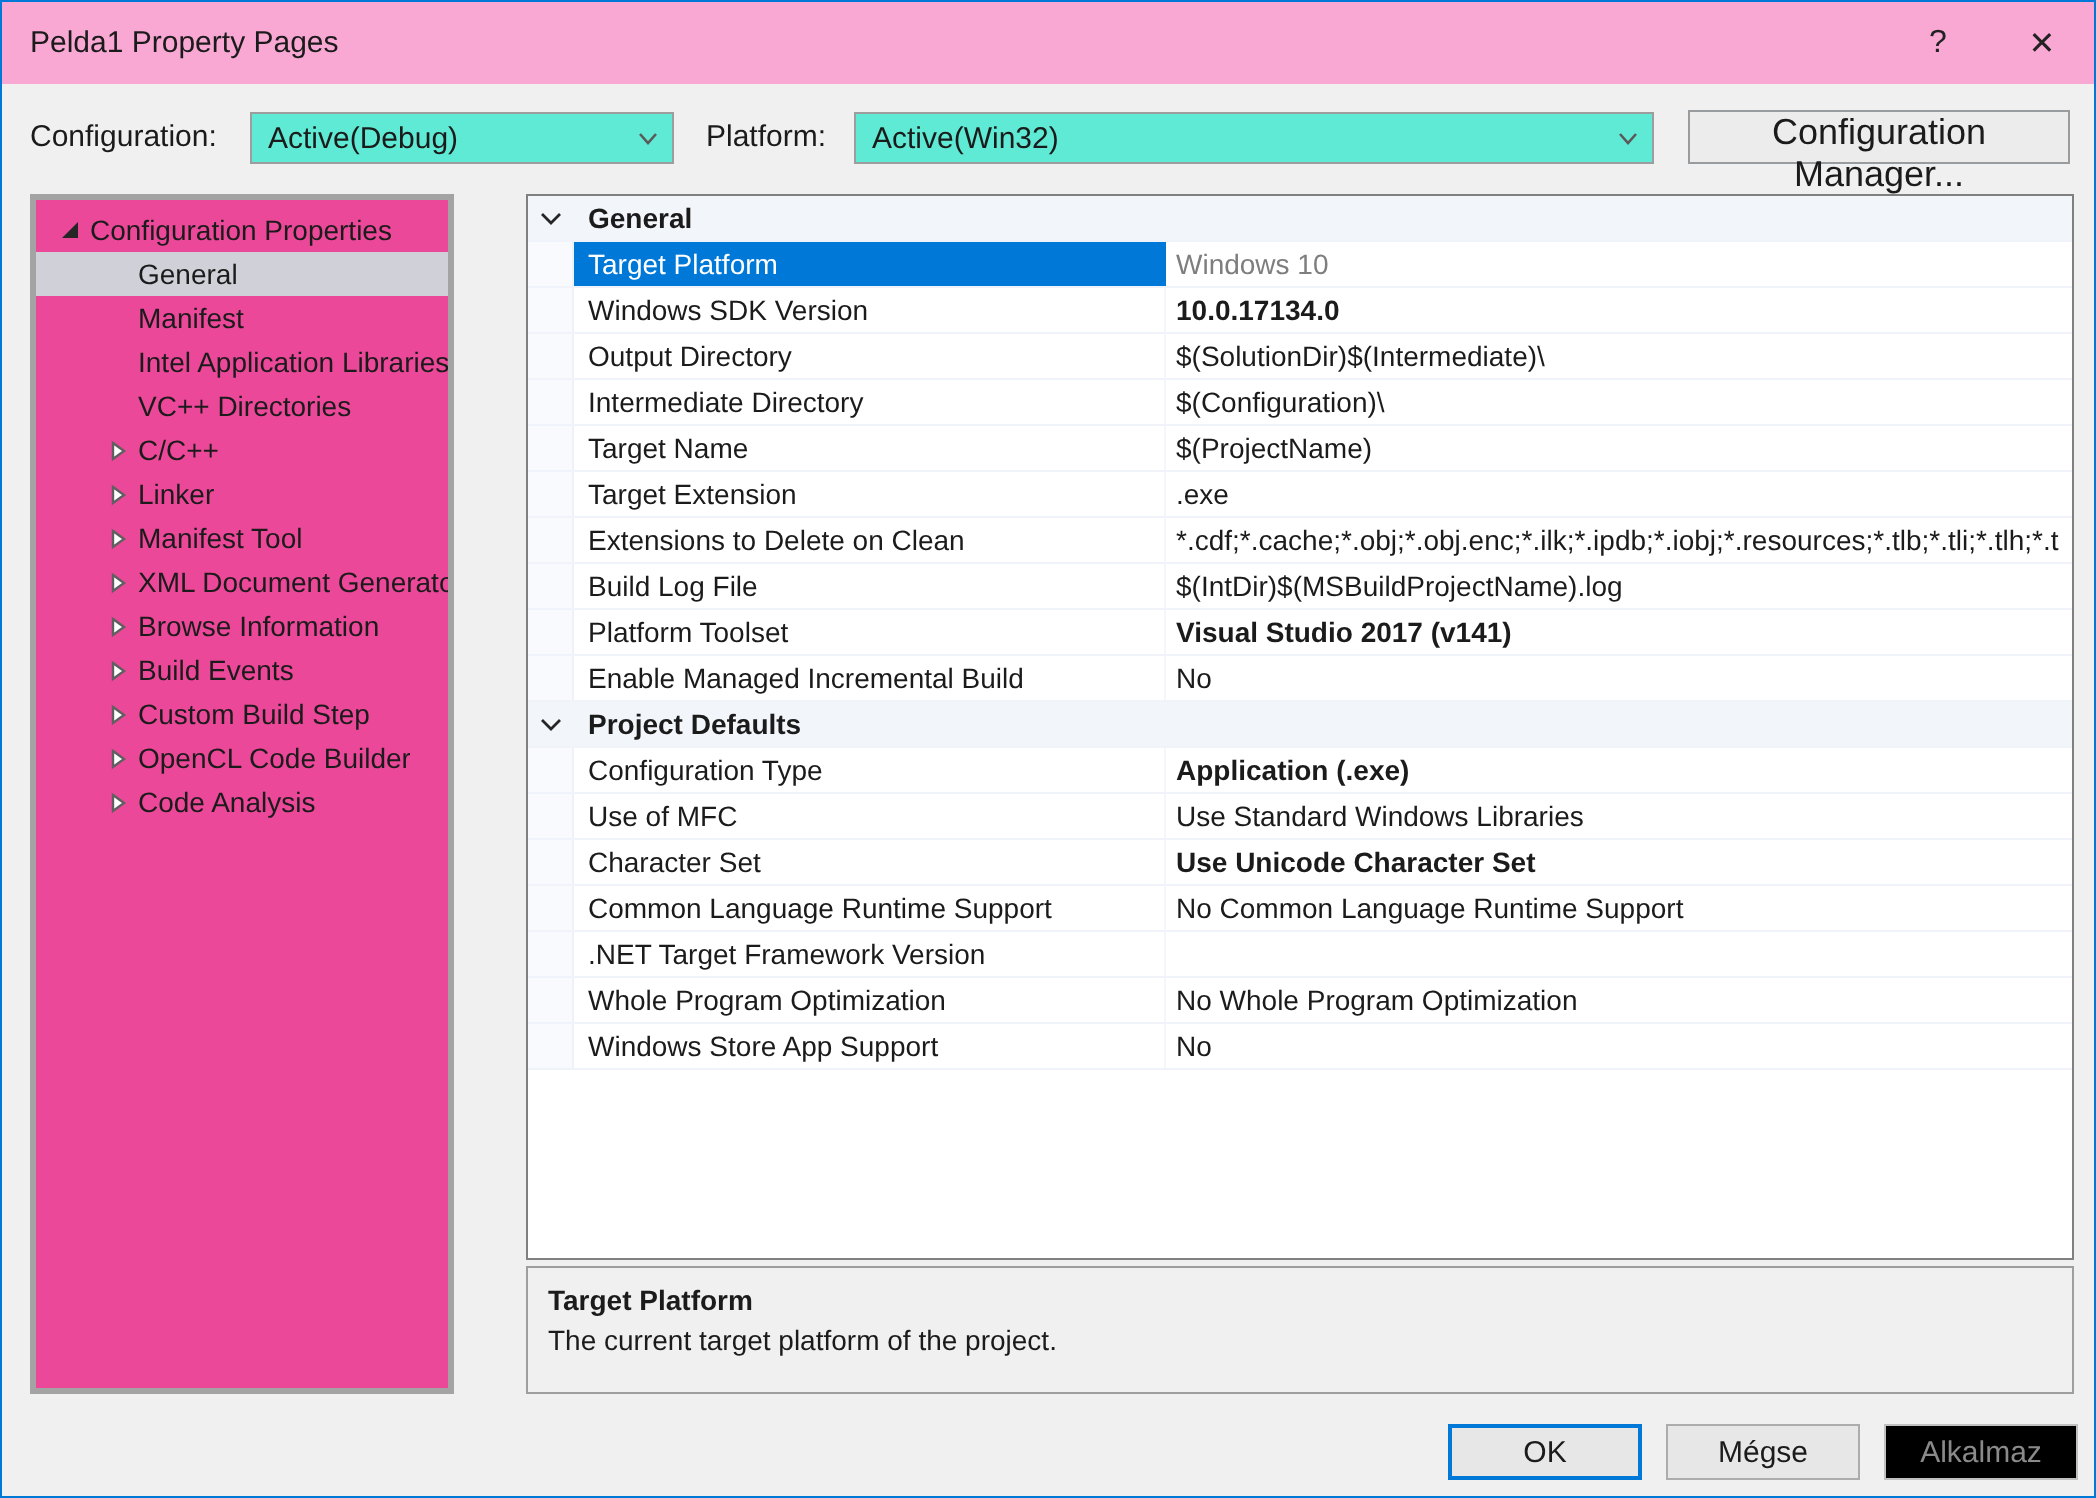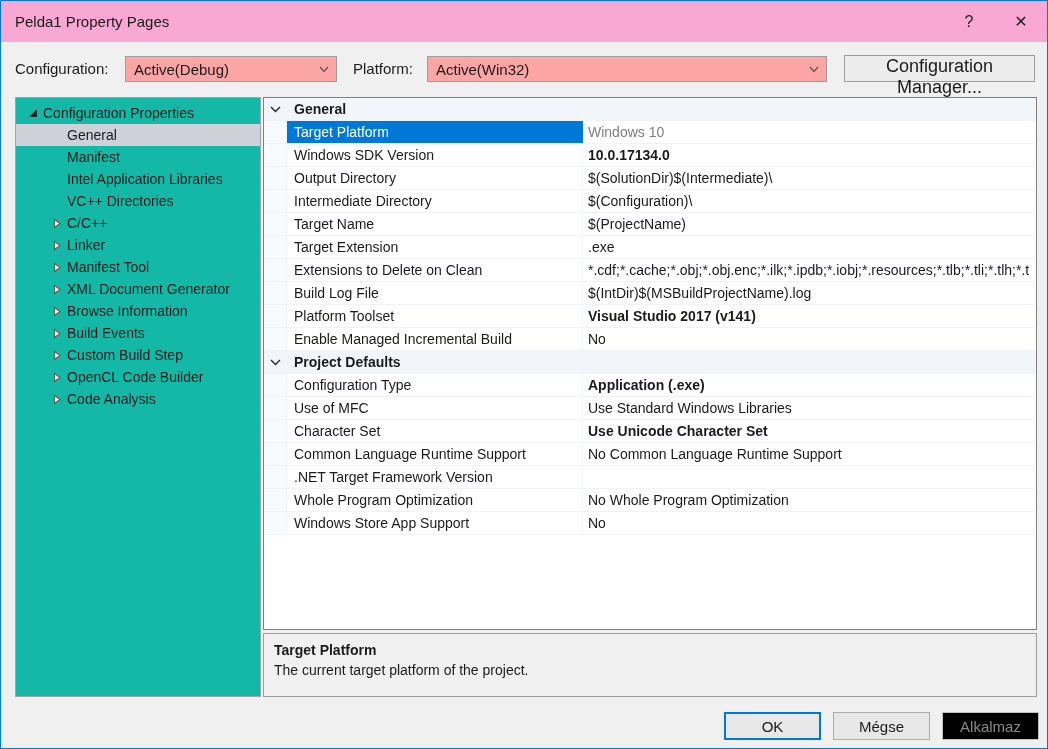--- a/index.html
+++ b/index.html
@@ -6,29 +6,29 @@
   .window{position:relative;width:1048px;height:749px;box-sizing:border-box;background:#f0f0f0;
           border:1px solid #0078d7;overflow:hidden;color:#1b1b1b;}
   
   .titlebar{position:absolute;top:0;left:0;right:0;height:41px;background:#f9a8d4;}
   .title{position:absolute;left:14px;top:0;line-height:41px;font-size:15px;color:#1b1b1b;}
   .titlebar-btns{position:absolute;right:0;top:0;height:41px;display:flex;}
   .tb-btn{width:52px;height:41px;display:flex;align-items:center;justify-content:center;
           font-size:16px;color:#222;cursor:default;}
   
   .lbl{position:absolute;font-size:15px;line-height:26px;height:26px;color:#1b1b1b;}
-  .combo{position:absolute;height:26px;box-sizing:border-box;background:#fca5a5;border:1px solid #9d9d9d;
+  .combo{position:absolute;height:26px;box-sizing:border-box;background:#5eead4;border:1px solid #9d9d9d;
          font-size:15px;display:flex;align-items:center;padding-left:8px;}
   .combo .combo-text{flex:1;overflow:hidden;white-space:nowrap;}
   .combo .combo-arrow{width:24px;display:flex;align-items:center;justify-content:center;}
   .btn{position:absolute;height:27px;box-sizing:border-box;background:#ececec;border:1px solid #999c9f;
        font-size:18px;font-family:inherit;color:#1b1b1b;text-align:center;padding:0;}
   
-  .tree-panel{position:absolute;left:14px;top:96px;width:246px;height:600px;box-sizing:border-box;
-              background:#14b8a6;border:1px solid #a3a3a3;padding-top:4px;overflow:hidden;}
+  .tree-panel{position:absolute;left:14px;top:96px;width:212px;height:600px;box-sizing:border-box;
+              background:#ec4899;border:3px solid #a3a3a3;padding-top:4px;overflow:hidden;}
   .tree-item{height:22px;display:flex;align-items:center;font-size:14px;white-space:nowrap;cursor:default;}
   .tree-item.root{padding-left:10px;}
   .tree-item.child{padding-left:34px;}
   .tree-item.selected{background:#d0d1d8;}
   .tree-glyph{width:14px;flex:0 0 14px;display:flex;align-items:center;justify-content:center;}
   .tree-label{padding-left:3px;overflow:hidden;}
   
   .grid-panel{position:absolute;left:262px;top:96px;width:774px;height:533px;box-sizing:border-box;
               background:#ffffff;border:1px solid #808080;overflow:hidden;}
   .grid-row{display:flex;height:23px;line-height:22px;box-sizing:border-box;border-bottom:1px solid #f0f4fa;font-size:14px;}

